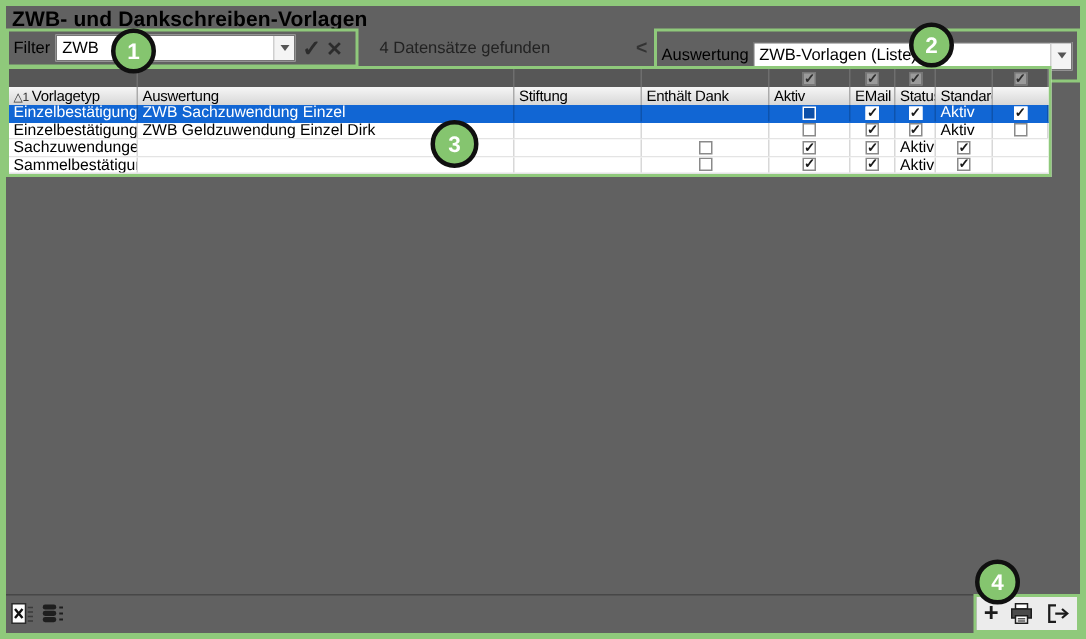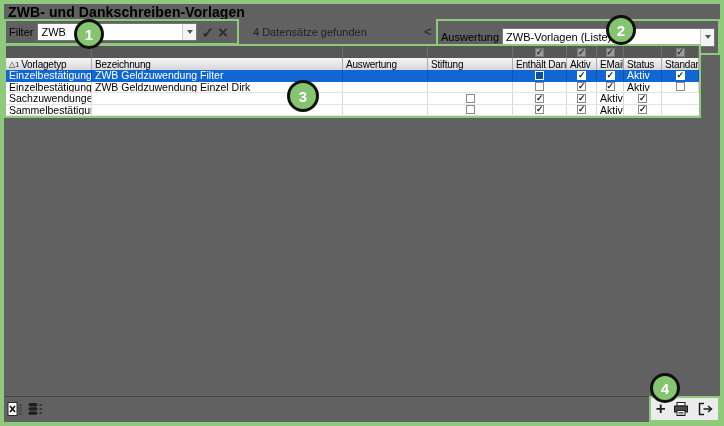--- a/index.html
+++ b/index.html
@@ -130,33 +130,32 @@
       <div class="pcell"></div>
       <div class="pcell">
           <span class="checkbox checked"></span>
         </div>
     </div>
     <div class="grid hrow">
       <div class="hcell">
         <span class="sort">△1</span>
         <span>Vorlagetyp</span>
       </div>
-      <div class="hcell">Bezeichnung</div>
       <div class="hcell">Auswertung</div>
       <div class="hcell">Stiftung</div>
       <div class="hcell">Enthält Dank</div>
       <div class="hcell">Aktiv</div>
       <div class="hcell">EMail</div>
       <div class="hcell">Status</div>
       <div class="hcell">Standard</div>
     </div>
     <div>
   <div class="grid trow selected">
     <div class="cell">Einzelbestätigungen</div>
-    <div class="cell">ZWB Geldzuwendung Filter</div>
+    <div class="cell">ZWB Sachzuwendung Einzel</div>
     <div class="cell"></div>
     <div class="cell"></div>
     <div class="cell cb">
             <span class="checkbox unchecked"></span>
           </div>
     <div class="cell cb">
             <span class="checkbox checked"></span>
           </div>
     <div class="cell cb">
             <span class="checkbox checked"></span>

